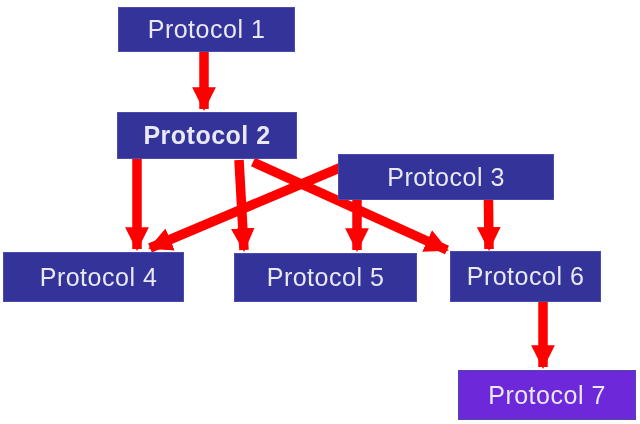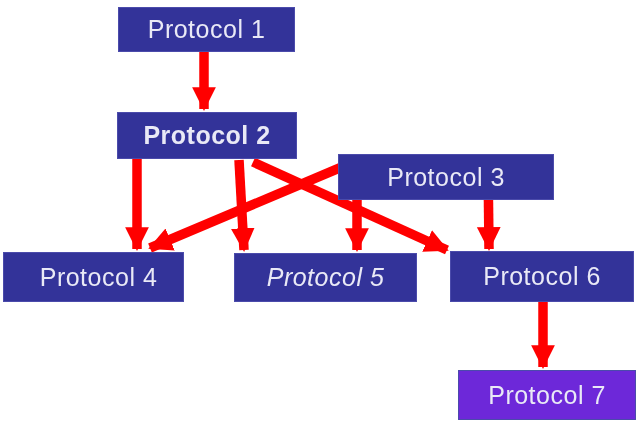--- a/index.html
+++ b/index.html
@@ -64,23 +64,23 @@
       </div>
       <div class="node" style="left: 117px; top: 112px; width: 180px; height: 47px; background: rgb(51, 51, 153); border: 1px solid rgb(75, 75, 171);">
         <span style="color: rgb(233, 233, 246); font-weight: bold;">Protocol 2</span>
       </div>
       <div class="node" style="left: 338px; top: 114px; width: 216px; height: 46px; background: rgb(51, 51, 153); border: 1px solid rgb(75, 75, 171); margin-top: 40px;">
         <span style="color: rgb(233, 233, 246);">Protocol 3</span>
       </div>
       <div class="node" style="left: 3px; top: 252px; width: 181px; height: 50px; background: rgb(51, 51, 153); border: 1px solid rgb(75, 75, 171); padding-left: 10px;">
         <span style="color: rgb(233, 233, 246);">Protocol 4</span>
       </div>
-      <div class="node" style="left: 234px; top: 253px; width: 183px; height: 49px; background: rgb(51, 51, 153); border: 1px solid rgb(75, 75, 171); font-style: italic;">
+      <div class="node" style="left: 234px; top: 253px; width: 183px; height: 49px; background: rgb(51, 51, 153); border: 1px solid rgb(75, 75, 171);">
         <span style="color: rgb(233, 233, 246);">Protocol 5</span>
       </div>
-      <div class="node" style="left: 450px; top: 251px; width: 184px; height: 51px; background: rgb(51, 51, 153); border: 1px solid rgb(75, 75, 171);">
+      <div class="node" style="left: 450px; top: 251px; width: 151px; height: 51px; background: rgb(51, 51, 153); border: 1px solid rgb(75, 75, 171);">
         <span style="color: rgb(233, 233, 246);">Protocol 6</span>
       </div>
       <div class="node" style="left: 458px; top: 370px; width: 178px; height: 50px; background: #6d28d9; border: 1px solid rgb(75, 75, 171);">
         <span style="color: rgb(233, 233, 246);">Protocol 7</span>
       </div>
     </div>
 </div>
 
 </body></html>

